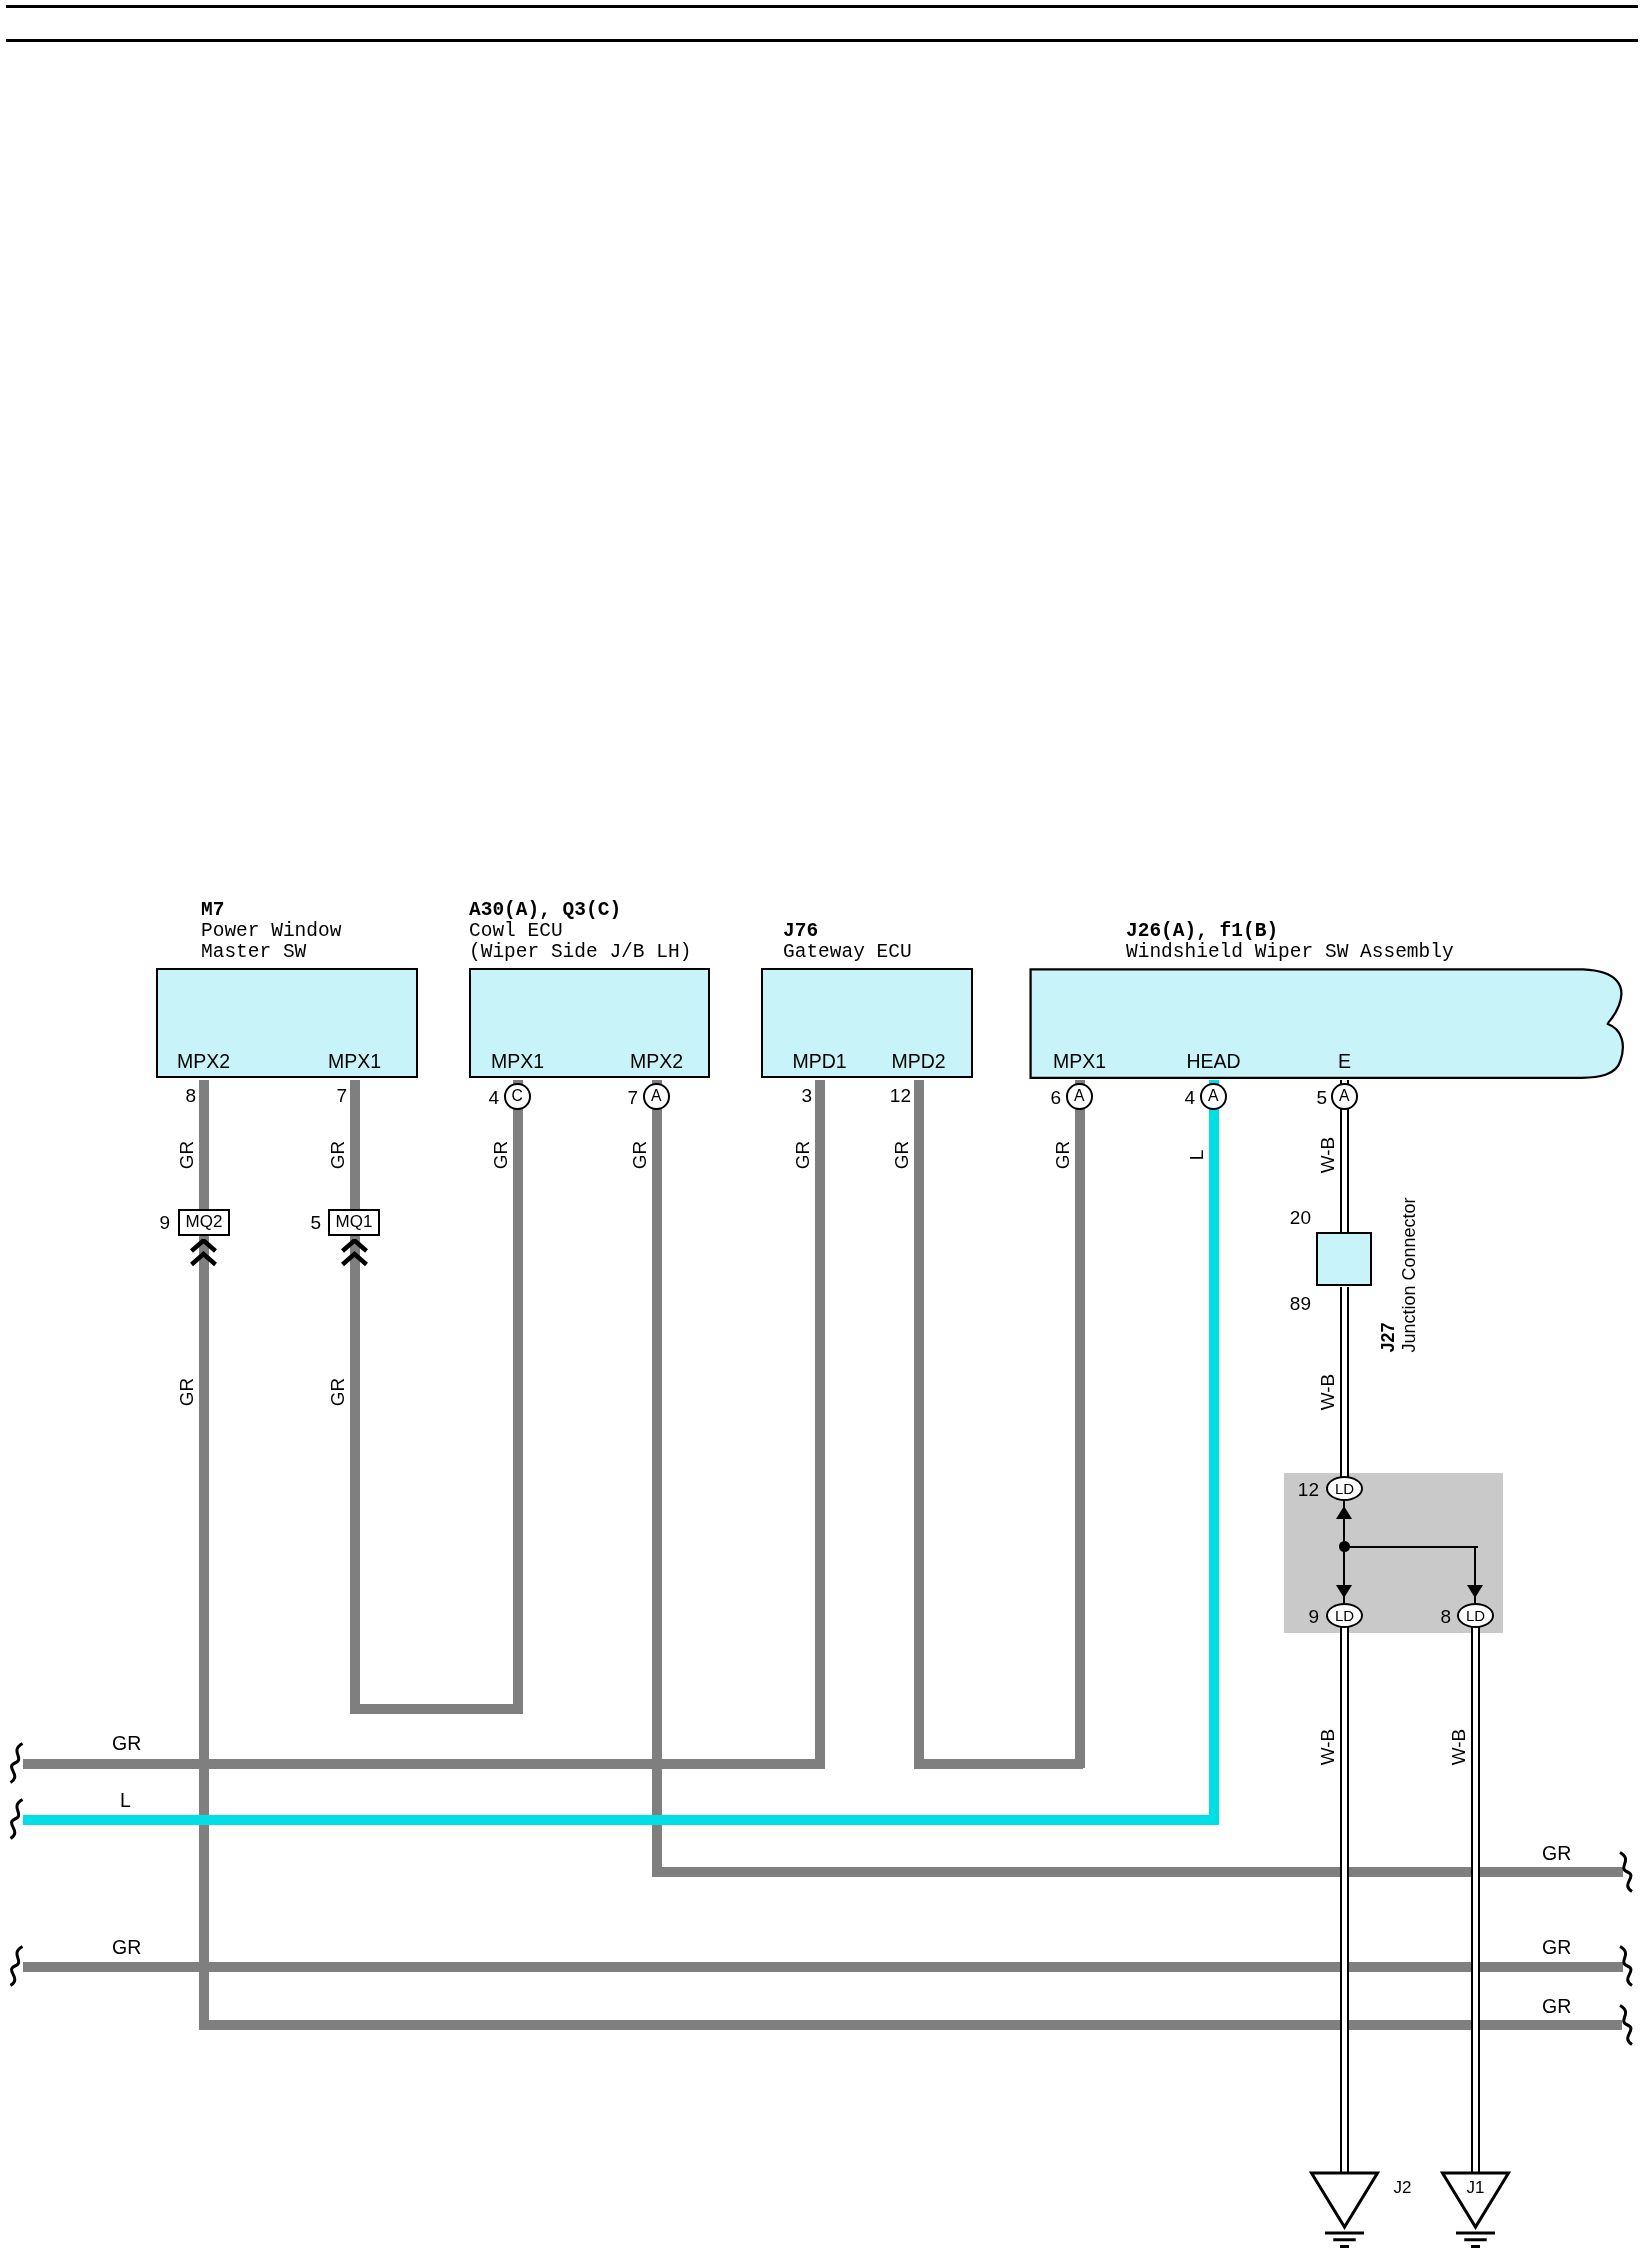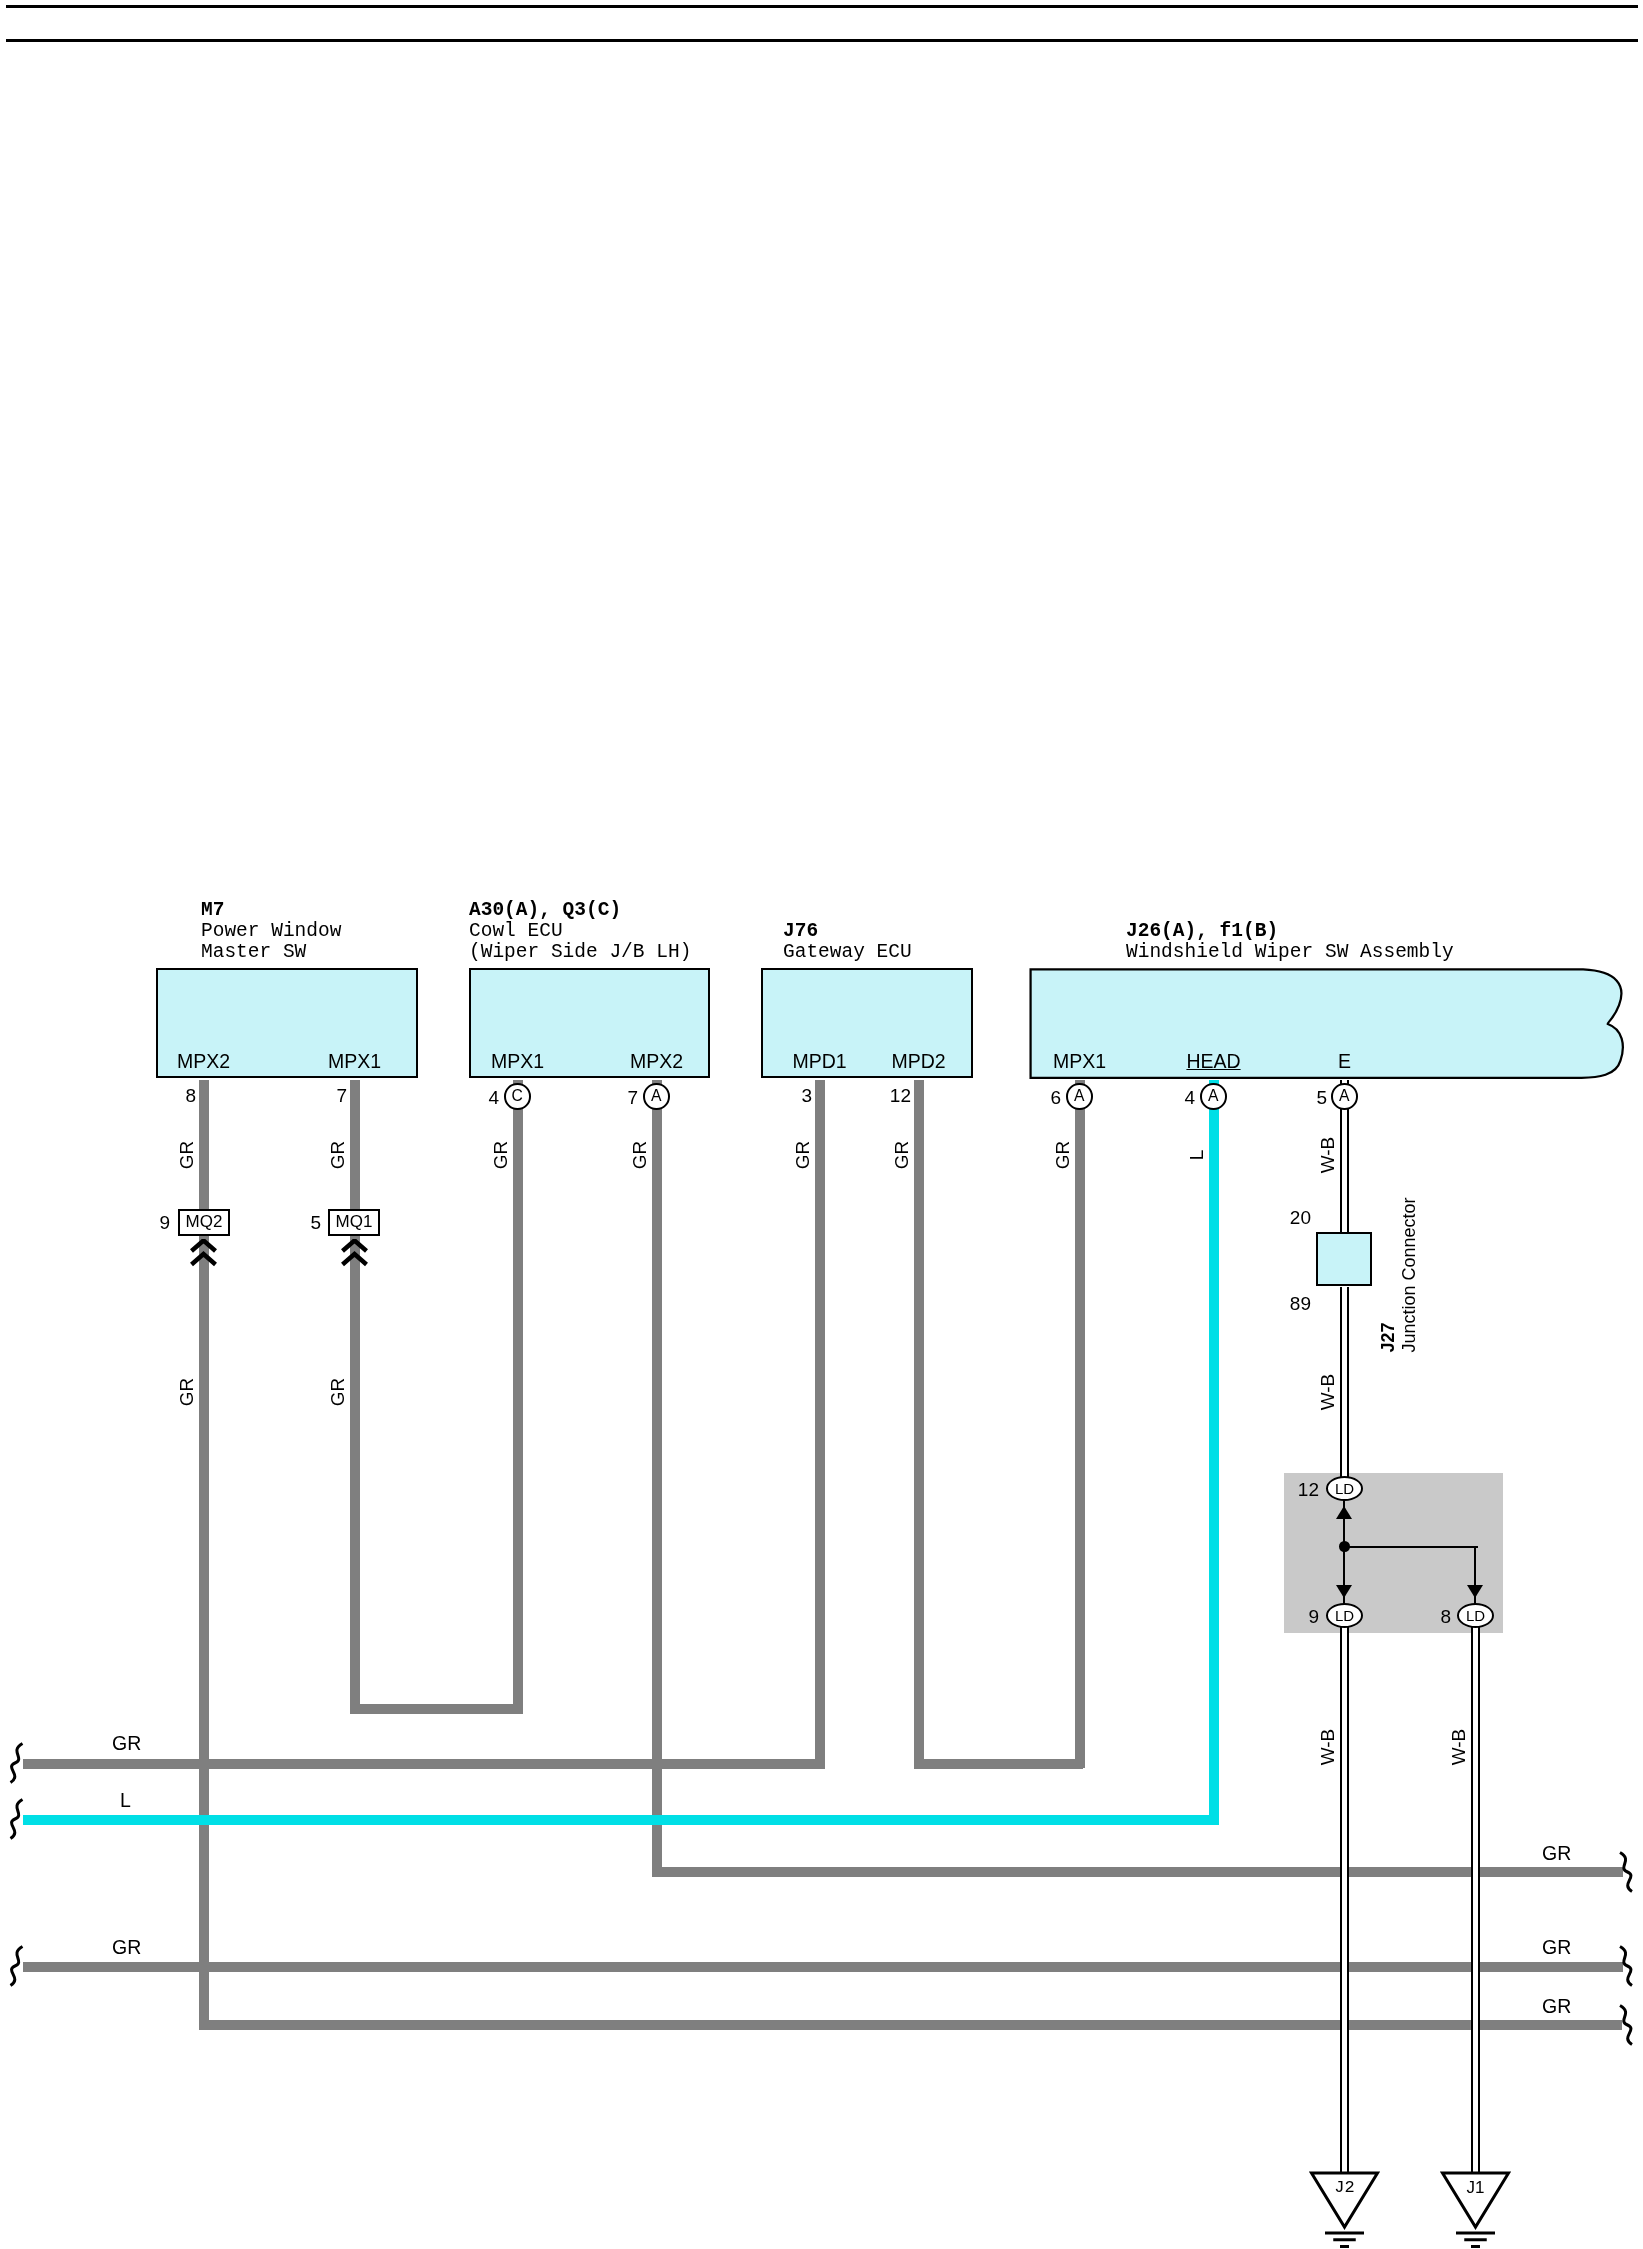--- a/index.html
+++ b/index.html
@@ -86,21 +86,21 @@
     <span>Windshield Wiper SW Assembly</span>
   </div>
 
   <div class="pin-lbl" style="left:151px;">MPX2</div>
   <div class="pin-lbl" style="left:302px;">MPX1</div>
   <div class="pin-lbl" style="left:465px;">MPX1</div>
   <div class="pin-lbl" style="left:604px;">MPX2</div>
   <div class="pin-lbl" style="left:767px;">MPD1</div>
   <div class="pin-lbl" style="left:866px;">MPD2</div>
   <div class="pin-lbl" style="left:1027px;">MPX1</div>
-  <div class="pin-lbl" style="left:1161px;text-decoration:underline;">HEAD</div>
+  <div class="pin-lbl" style="left:1161px;">HEAD</div>
   <div class="pin-lbl" style="left:1292px;">E</div>
 
   <div class="num" style="left:154px;width:42px;top:1085px;">8</div>
   <div class="num" style="left:305px;width:42px;top:1085px;">7</div>
   <div class="num" style="left:770px;width:42px;top:1085px;">3</div>
   <div class="num" style="left:869px;width:42px;top:1085px;">12</div>
 
   <div class="num" style="left:454px;width:45px;top:1087px;">4</div>
   <div class="pin-circle" style="left:504px;">C</div>
   <div class="num" style="left:593px;width:45px;top:1087px;">7</div>
@@ -212,21 +212,21 @@
   <svg style="left:1617px;top:2004px;transform:scaleX(-1);" width="19.5" height="42" viewBox="0 0 26 56">
     <path d="M22,2 C4,12 26,22 12,28 C-2,34 22,44 6,54" fill="none" stroke="#000" stroke-width="4"></path>
     </svg>
 
   <svg style="left:1307px;top:2170px;" width="75" height="78" viewBox="0 0 100 104">
     <polygon points="6,4 94,4 50,76" fill="#fff" stroke="#000" stroke-width="4"></polygon>
     <line x1="24" y1="84" x2="76" y2="84" stroke="#000" stroke-width="4"></line>
     <line x1="35" y1="93" x2="65" y2="93" stroke="#000" stroke-width="4"></line>
     <line x1="44" y1="102" x2="56" y2="102" stroke="#000" stroke-width="4"></line>
   </svg>
-  <div class="gnd-lbl" style="left:1322px;font-family:Liberation Mono, monospace;">J2</div>
+  <div class="gnd-lbl" style="left:1380px;">J2</div>
   <svg style="left:1438px;top:2170px;" width="75" height="78" viewBox="0 0 100 104">
     <polygon points="6,4 94,4 50,76" fill="#fff" stroke="#000" stroke-width="4"></polygon>
     <line x1="24" y1="84" x2="76" y2="84" stroke="#000" stroke-width="4"></line>
     <line x1="35" y1="93" x2="65" y2="93" stroke="#000" stroke-width="4"></line>
     <line x1="44" y1="102" x2="56" y2="102" stroke="#000" stroke-width="4"></line>
   </svg>
   <div class="gnd-lbl" style="left:1453px;">J1</div>
 
 </div>
 

